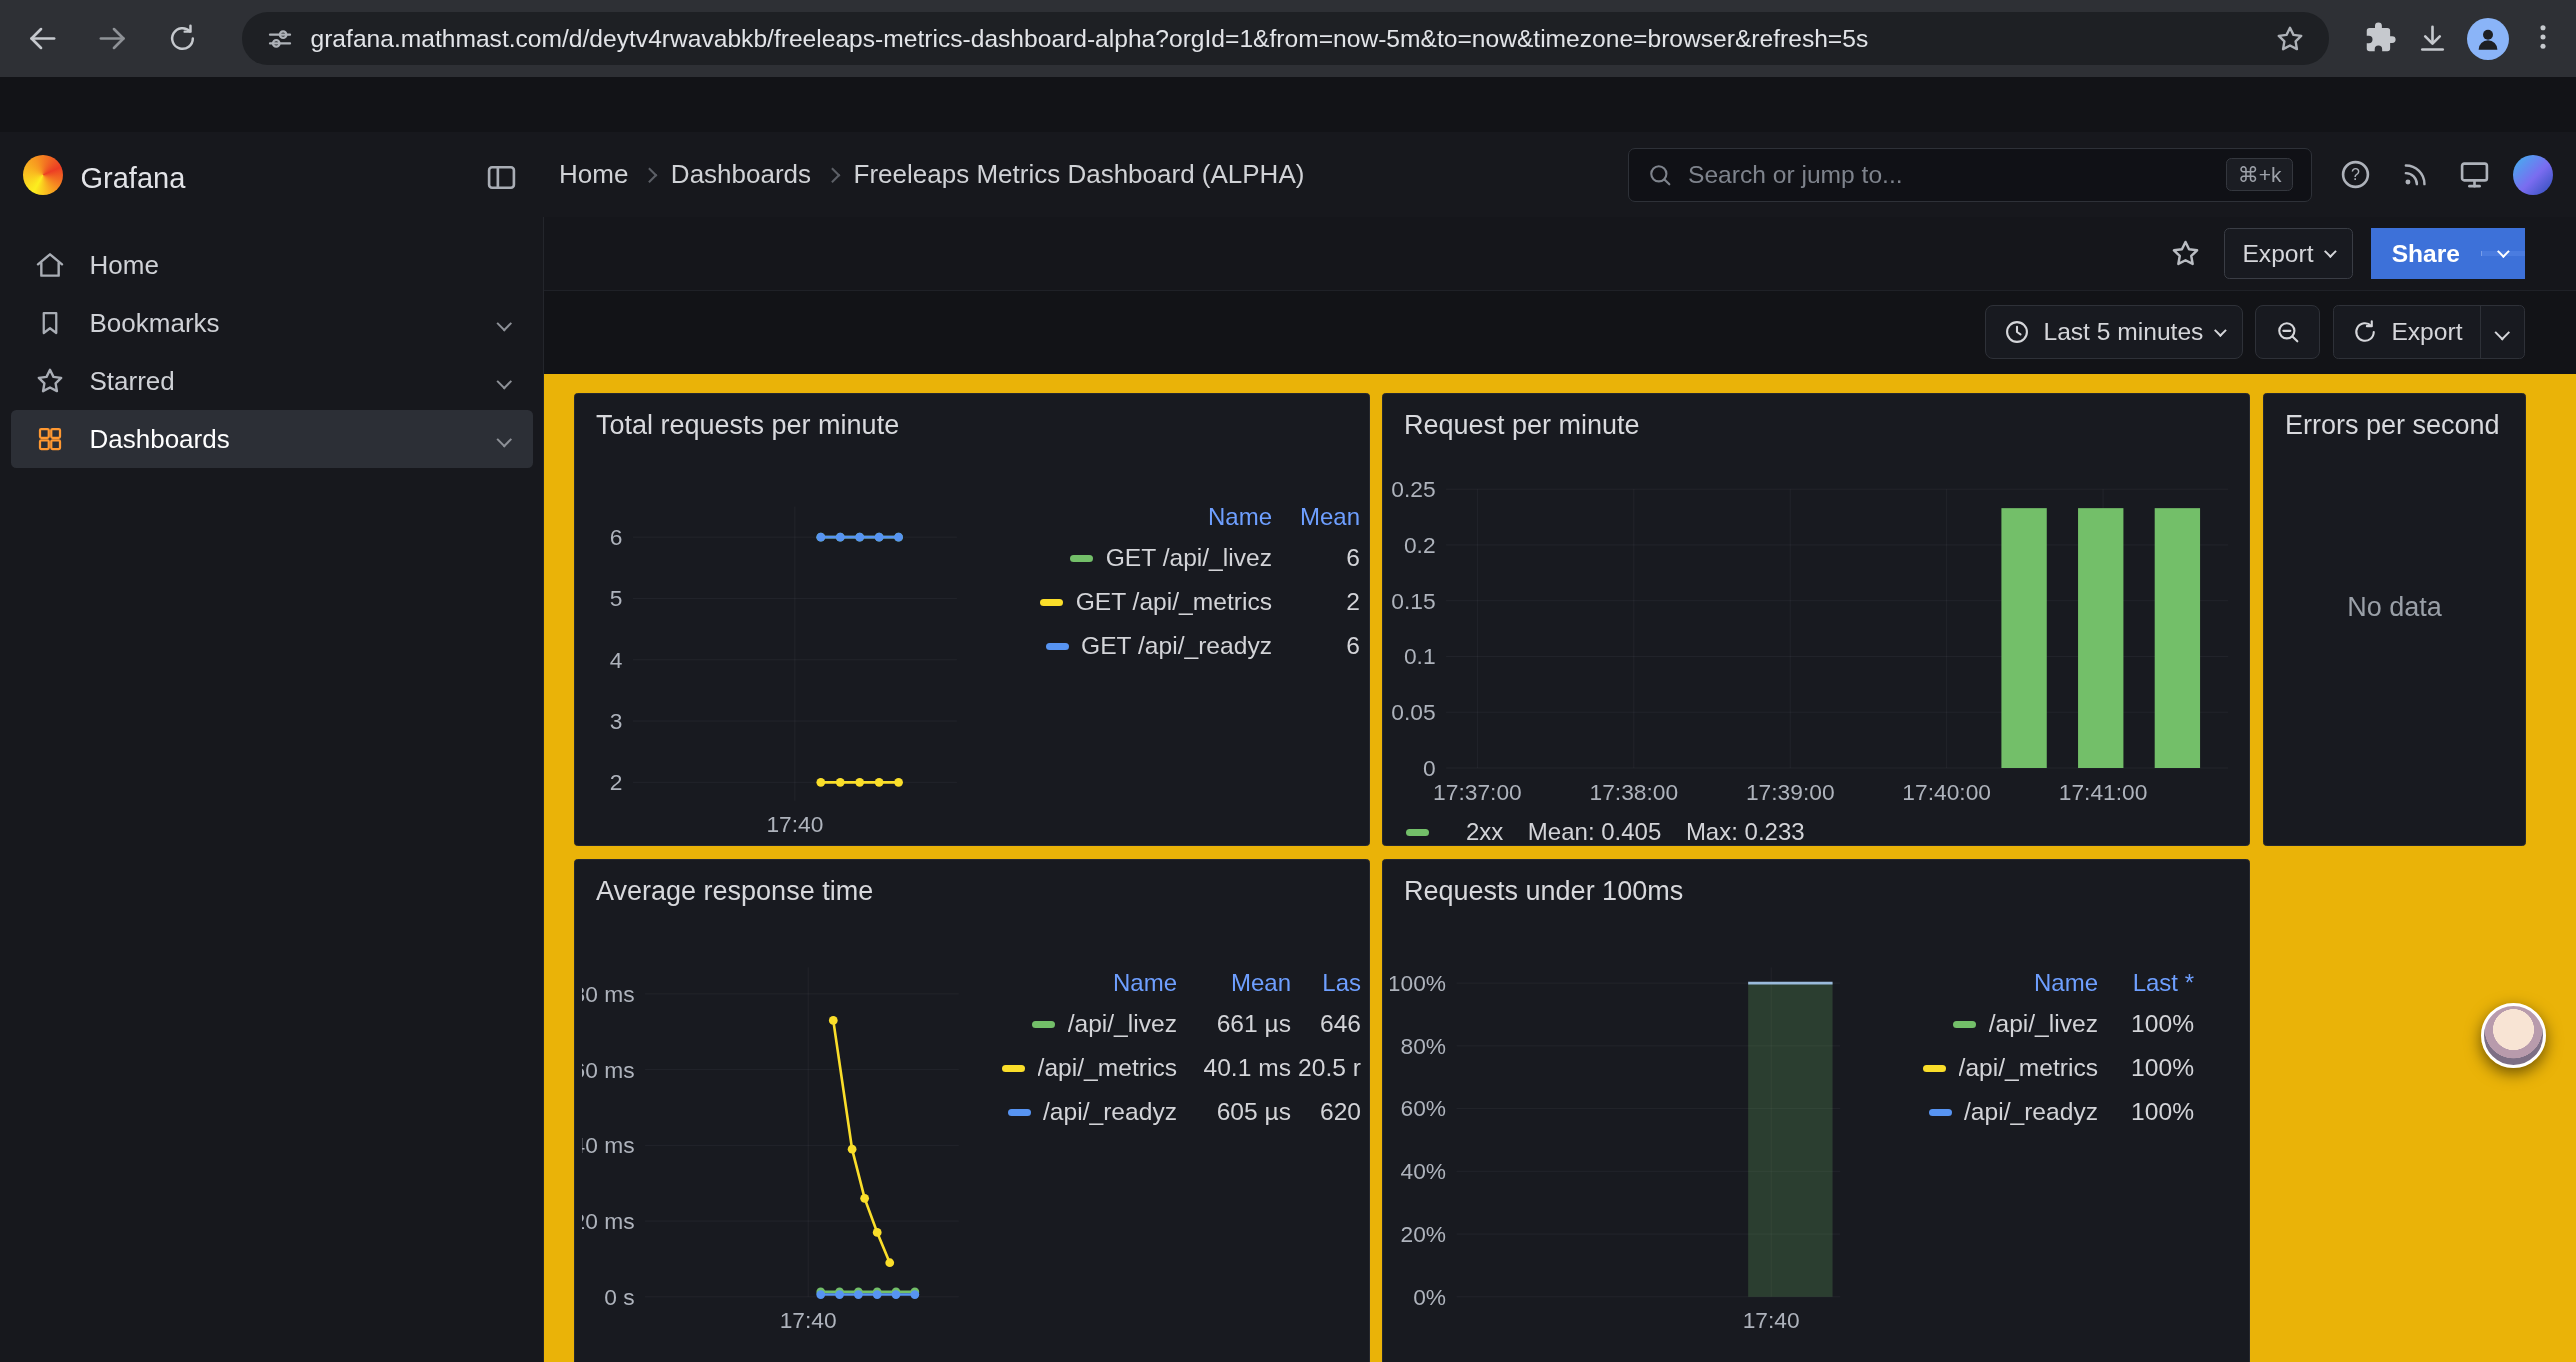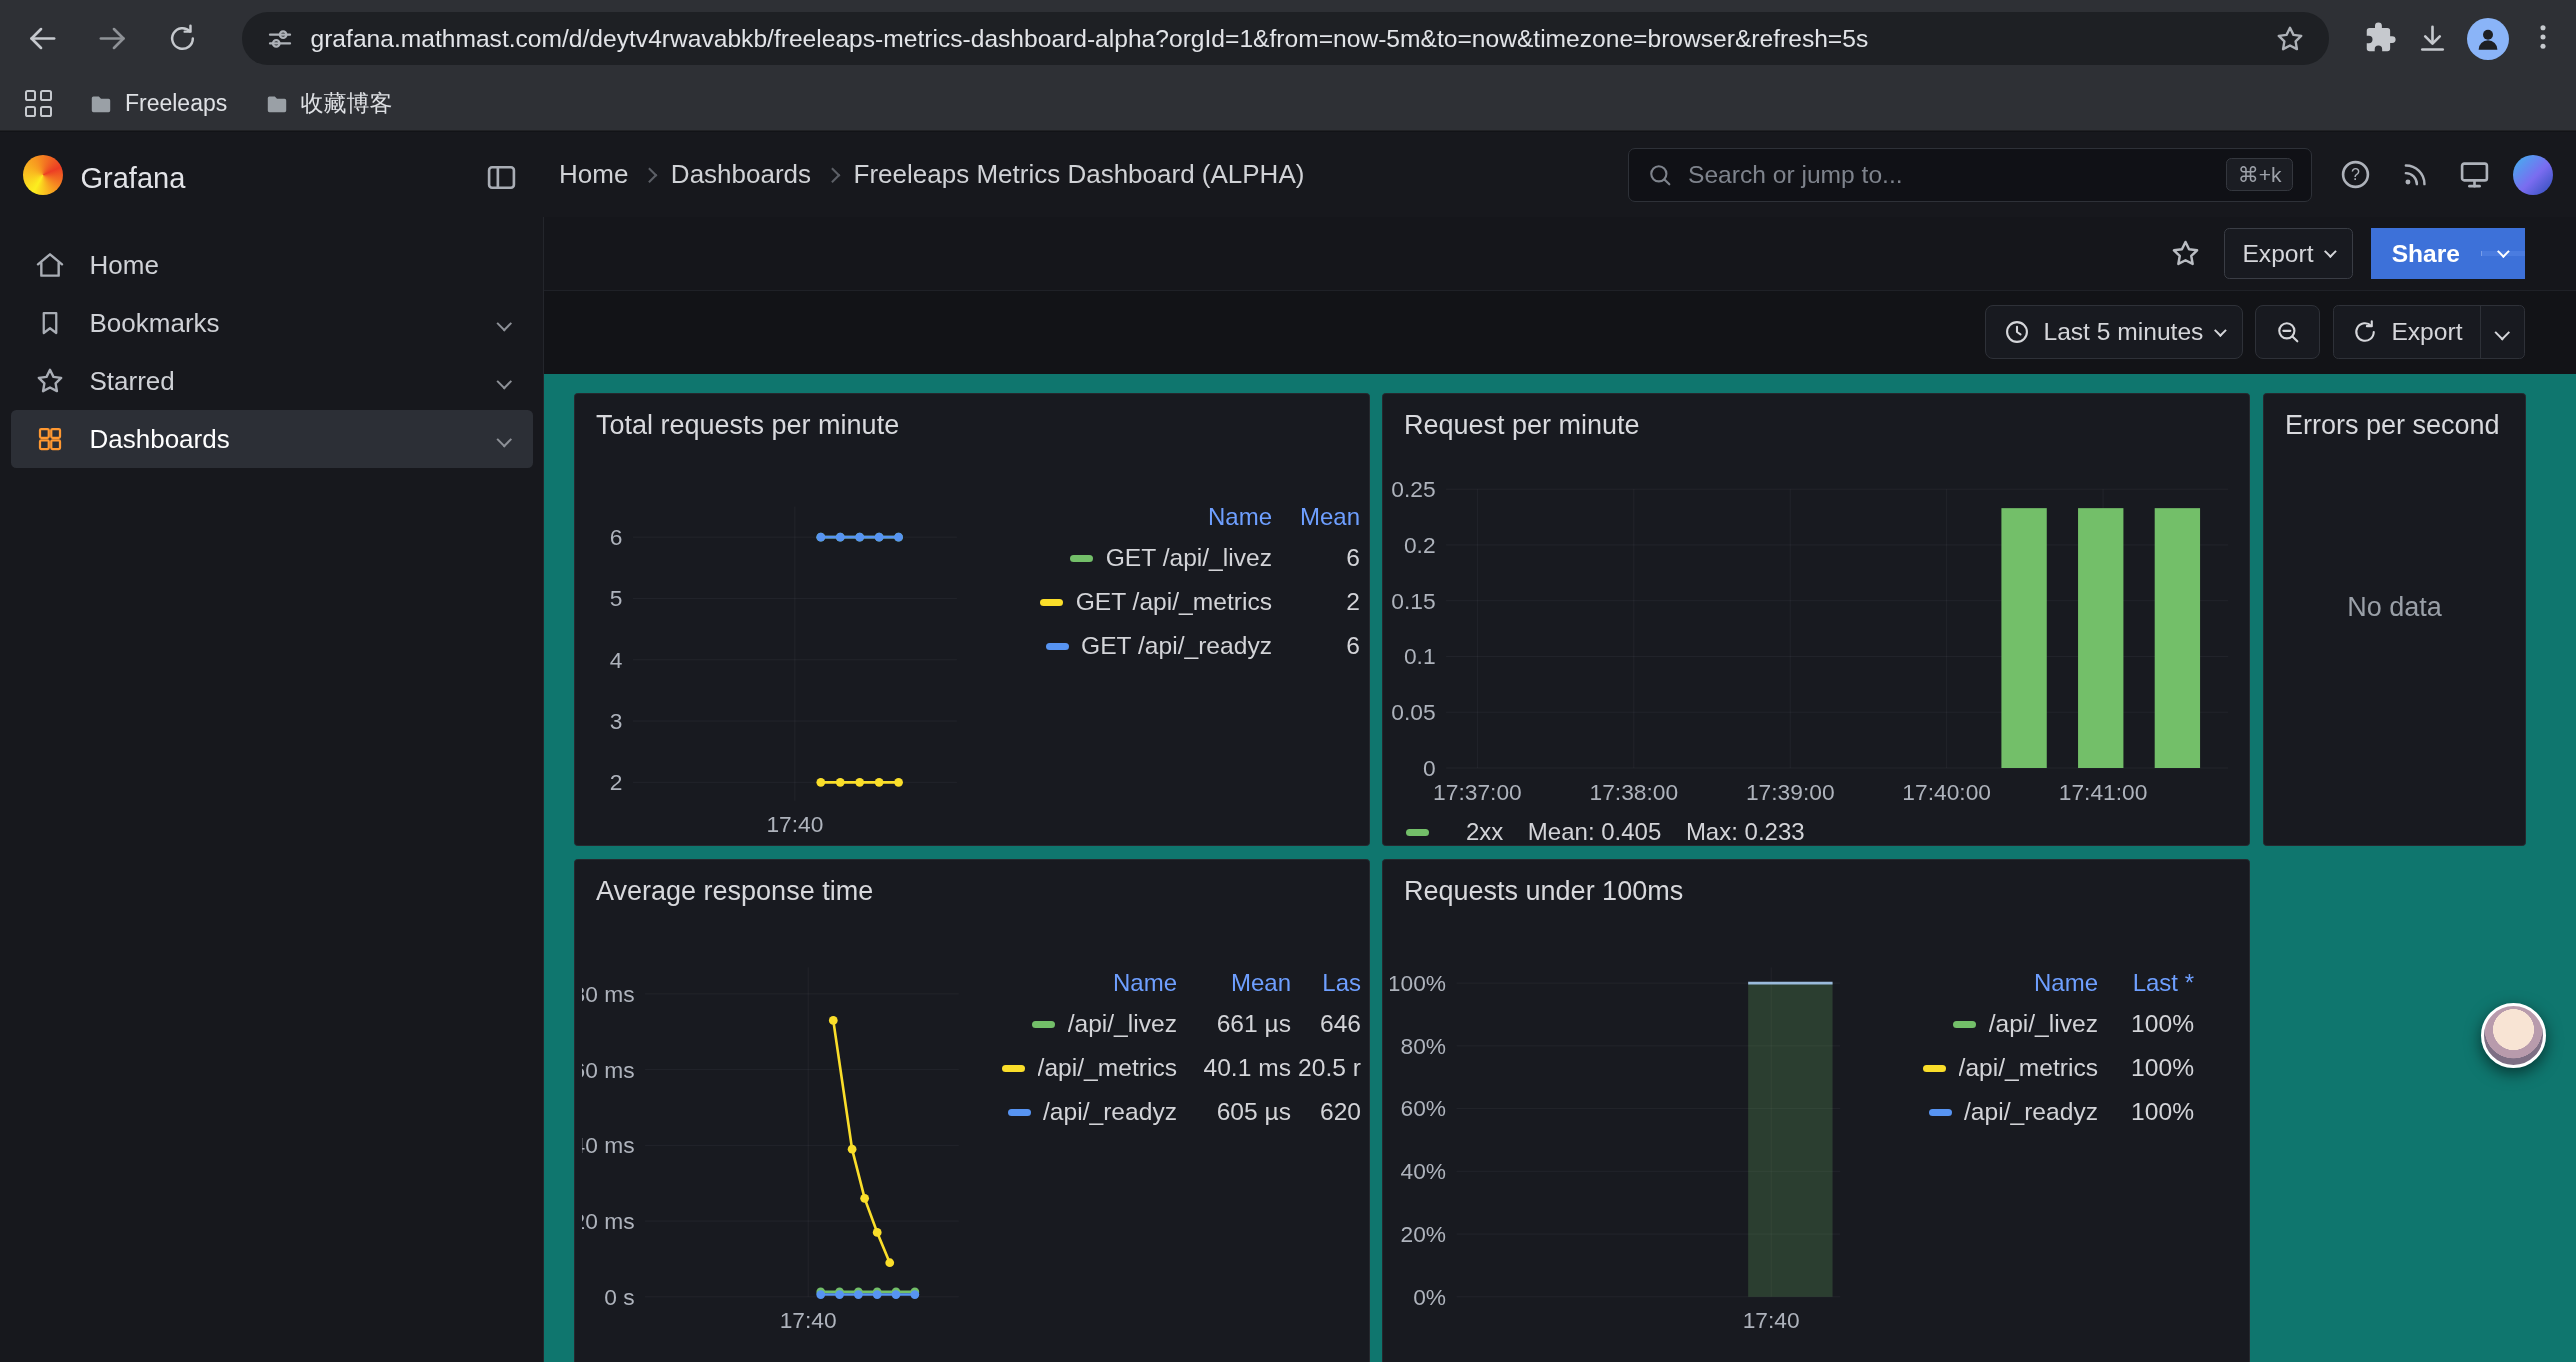--- a/index.html
+++ b/index.html
@@ -60,21 +60,21 @@
   .btn-primary .caret { width:44px; display:flex; align-items:center; justify-content:center; border-left:0.9px solid rgba(255,255,255,.25); background:#4a7ce0; }
   .btn-primary .chev { width:8.8px; height:8.8px; border-width:0 2.2px 2.2px 0; border-style:solid; margin-top:-3.5px; }
 
   .gf-toolbar { position:absolute; left:544px; top:291px; right:0; height:82px; display:flex; align-items:center; justify-content:flex-end; gap:12.3px; padding-right:51px; background:#121317; }
   .tb-btn { display:flex; align-items:center; gap:12.3px; height:54px; padding:0 17.5px; background:#181a20; border:0.9px solid #2e3138; border-radius:8px; color:#d5d6da; font-size:24.6px; cursor:pointer; }
   .tb-split { display:flex; align-items:stretch; height:54px; background:#181a20; border:0.9px solid #2e3138; border-radius:5.3px; color:#d5d6da; font-size:24.6px; overflow:hidden; cursor:pointer; }
   .tb-split .main { display:flex; align-items:center; gap:12.3px; padding:0 17.5px; }
   .tb-split .caret { width:44px; display:flex; align-items:center; justify-content:center; border-left:0.9px solid #2e3138; }
 
   
-  .gf-dash { position:absolute; left:544px; top:374px; right:0; bottom:0; background:#0f766e; overflow:hidden; }
+  .gf-dash { position:absolute; left:544px; top:374px; right:0; bottom:0; background:#eab308; overflow:hidden; }
   .panel { position:absolute; background:#181a20; border:0.9px solid #26282e; border-radius:3.5px; overflow:hidden; }
   .panel h2 { font-size:27px; font-weight:500; color:#d8d9dd; padding:16px 0 0 21px; cursor:pointer; }
   .chart { position:absolute; }
   .chart svg text { font-family:inherit; }
 
   .legend { position:absolute; display:flex; flex-direction:column; font-size:24.6px;align-items:flex-end; }
   .lg-head { display:flex; align-items:center; height:39px; color:#6e9fff; font-size:24px; }
   .lg-head .lg-name { padding-left:35px; }
   .lg-row { display:flex; align-items:center; height:44px; color:#d3d4d8; cursor:pointer; }
   .sw { width:23px; height:7px; border-radius:3.5px; margin-right:12.3px; flex-shrink:0; }
@@ -149,40 +149,20 @@
       <span>
         <svg width="32" height="32" viewBox="0 0 24 24" fill="#c6c9ce">
             <circle cx="12" cy="5" r="1.9"></circle>
             <circle cx="12" cy="12" r="1.9"></circle>
             <circle cx="12" cy="19" r="1.9"></circle>
           </svg>
       </span>
     </div>
   </div>
 
-  <div class="cr-bm">
-    <span class="bm-grid">
-        <span></span>
-        <span></span>
-        <span></span>
-        <span></span>
-      </span>
-    <div class="bm-item">
-      <svg class="fold" width="26" height="26" viewBox="0 0 24 24" fill="currentColor">
-          <path d="M3.5 6.5A1.5 1.5 0 0 1 5 5h5l2 2.2h7A1.5 1.5 0 0 1 20.5 8.7V18a1.5 1.5 0 0 1-1.5 1.5H5A1.5 1.5 0 0 1 3.5 18z"></path>
-        </svg>
-      <span>Freeleaps</span>
-    </div>
-    <div class="bm-item">
-      <svg class="fold" width="26" height="26" viewBox="0 0 24 24" fill="currentColor">
-          <path d="M3.5 6.5A1.5 1.5 0 0 1 5 5h5l2 2.2h7A1.5 1.5 0 0 1 20.5 8.7V18a1.5 1.5 0 0 1-1.5 1.5H5A1.5 1.5 0 0 1 3.5 18z"></path>
-        </svg>
-      <span>收藏博客</span>
-    </div>
-  </div>
 
   <div class="gf-header">
     <div class="gf-left">
       <span class="gf-logo"></span>
       <span class="gf-brand">Grafana</span>
       <span class="gf-collapse">
         <svg class="ic" width="35" height="35" viewBox="0 0 24 24">
             <rect x="3.5" y="5" width="17" height="14" rx="2"></rect>
             <line x1="9.5" y1="5" x2="9.5" y2="19"></line>
           </svg>

